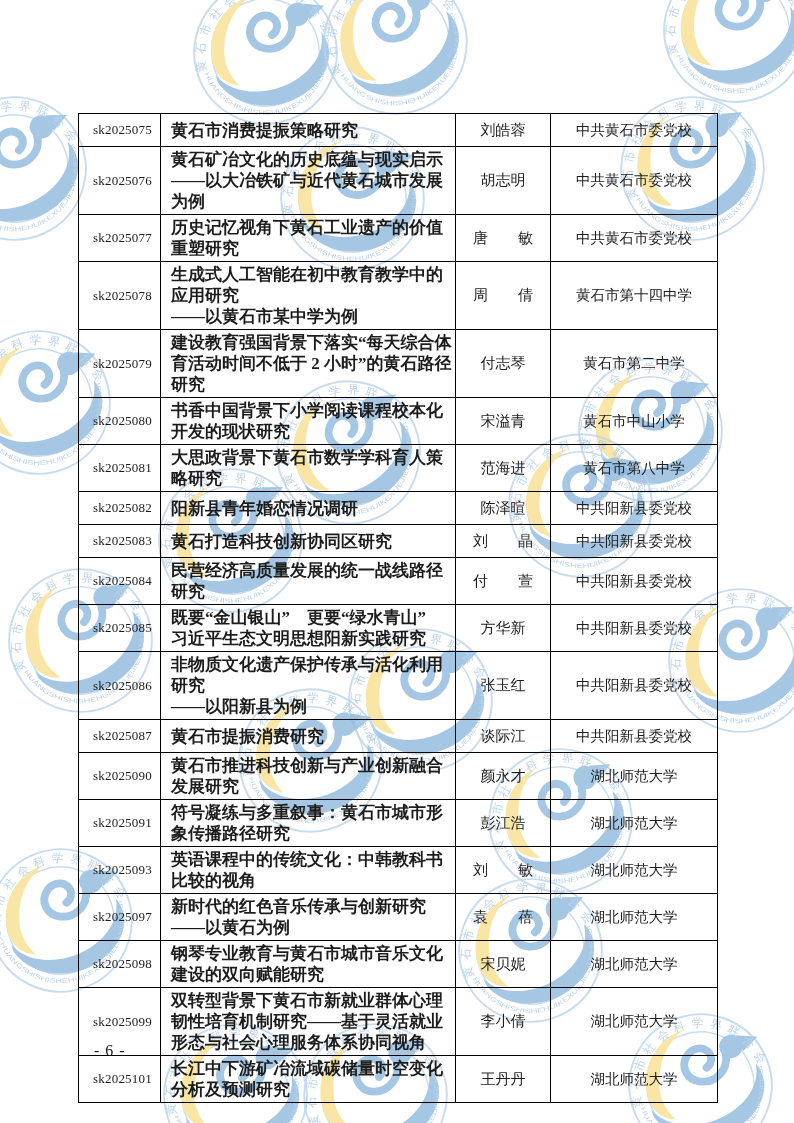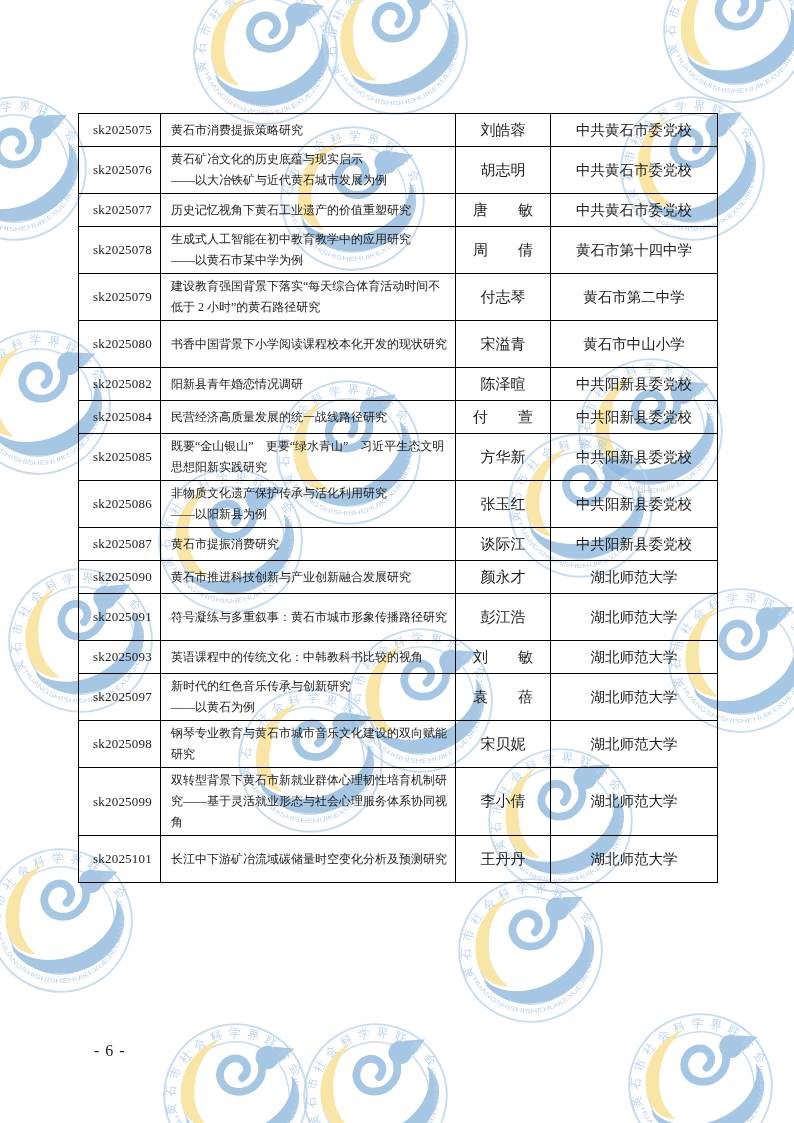--- a/index.html
+++ b/index.html
@@ -25,22 +25,22 @@
   }
   #projects td {
     border: 1px solid #000;
     vertical-align: middle;
     overflow: hidden;
   }
   #projects tr.h1 { height: 33px; }
   #projects tr.h2 { height: 47px; }
   #projects tr.h3 { height: 65px; }
   td.code  { font-size: 13px;   padding: 0 2px 0 8px;  letter-spacing: 0.2px; text-align: center; }
-  td.title { font-size: 12px; line-height: 21px; padding: 2px 3px 2px 10px;
-             white-space: pre-line; }
+  td.title { font-size: 17px; line-height: 21px; padding: 2px 3px 2px 10px;
+             white-space: pre-line; font-weight: bold; }
   td.name  { font-size: 15px;   text-align: center; padding: 0 2px; margin-top: 14px; }
   td.org   { font-size: 14.5px; text-align: center; padding: 0 2px; }
 
   
   #page-number {
     position: absolute; left: 94px; top: 1042px; z-index: 2;
     font-size: 16px; letter-spacing: 1px; font-weight: 500;
   }
 </style>
 </head>
@@ -371,23 +371,35 @@
           <td class="name">付志琴</td>
           <td class="org">黄石市第二中学</td>
         </tr>
         <tr class="h2">
           <td class="code">sk2025080</td>
           <td class="title">书香中国背景下小学阅读课程校本化开发的现状研究</td>
           <td class="name">宋溢青</td>
           <td class="org">黄石市中山小学</td>
         </tr>
         <tr class="h1">
+          <td class="code">sk2025081</td>
+          <td class="title">大思政背景下黄石市数学学科育人策略研究</td>
+          <td class="name">范海进</td>
+          <td class="org">黄石市第八中学</td>
+        </tr>
+        <tr class="h1">
           <td class="code">sk2025082</td>
           <td class="title">阳新县青年婚恋情况调研</td>
           <td class="name">陈泽暄</td>
+          <td class="org">中共阳新县委党校</td>
+        </tr>
+        <tr class="h1">
+          <td class="code">sk2025083</td>
+          <td class="title">黄石打造科技创新协同区研究</td>
+          <td class="name">刘　　晶</td>
           <td class="org">中共阳新县委党校</td>
         </tr>
         <tr class="h1">
           <td class="code">sk2025084</td>
           <td class="title">民营经济高质量发展的统一战线路径研究</td>
           <td class="name">付　　萱</td>
           <td class="org">中共阳新县委党校</td>
         </tr>
         <tr class="h2">
           <td class="code">sk2025085</td>

